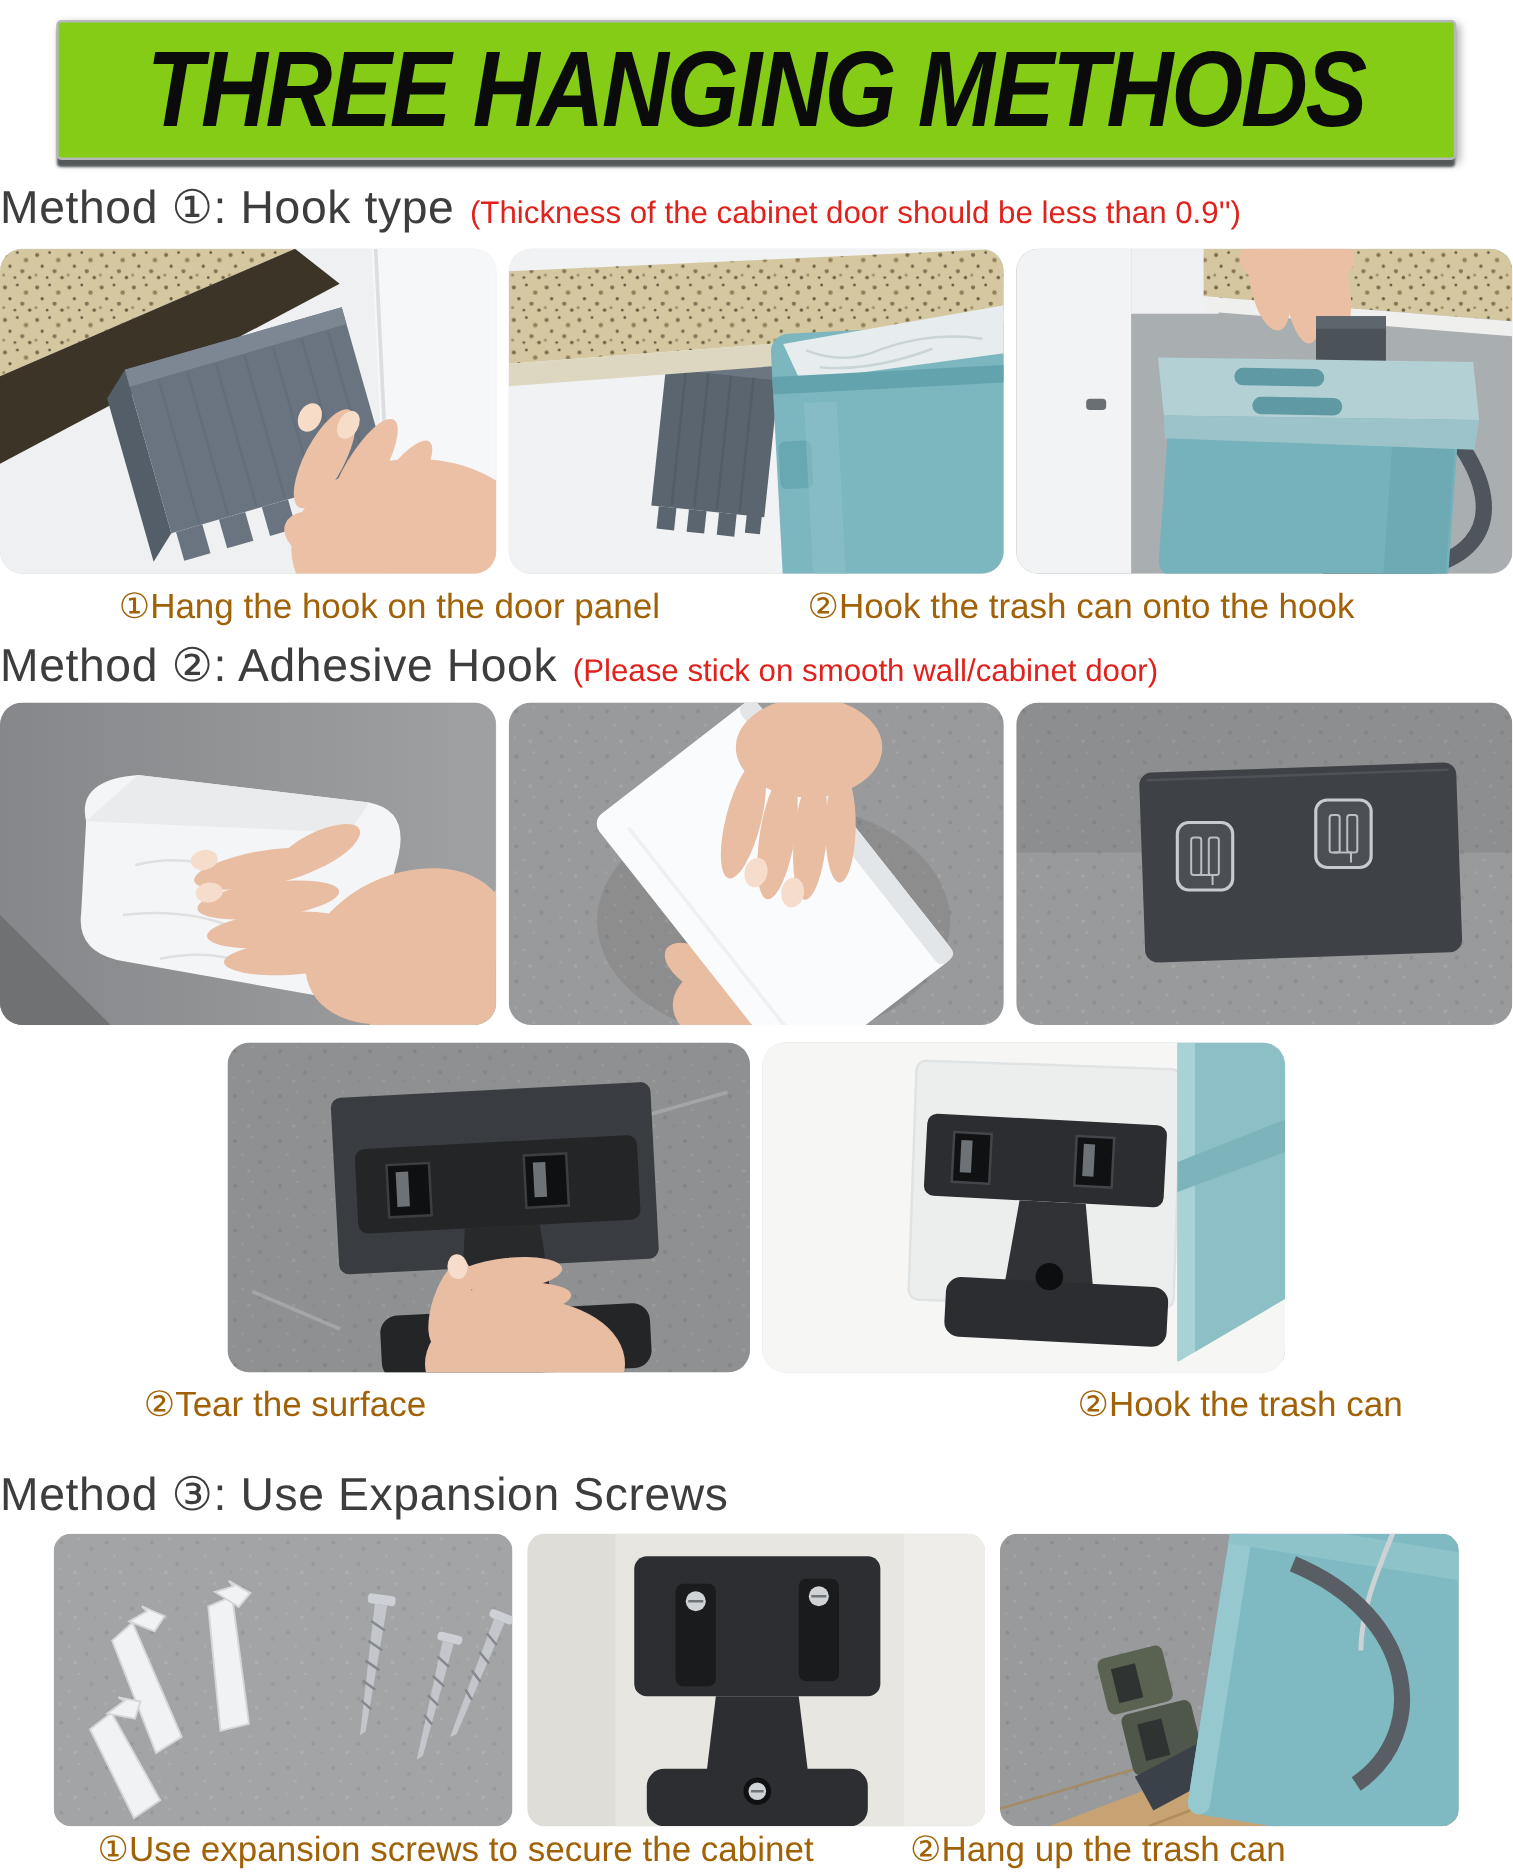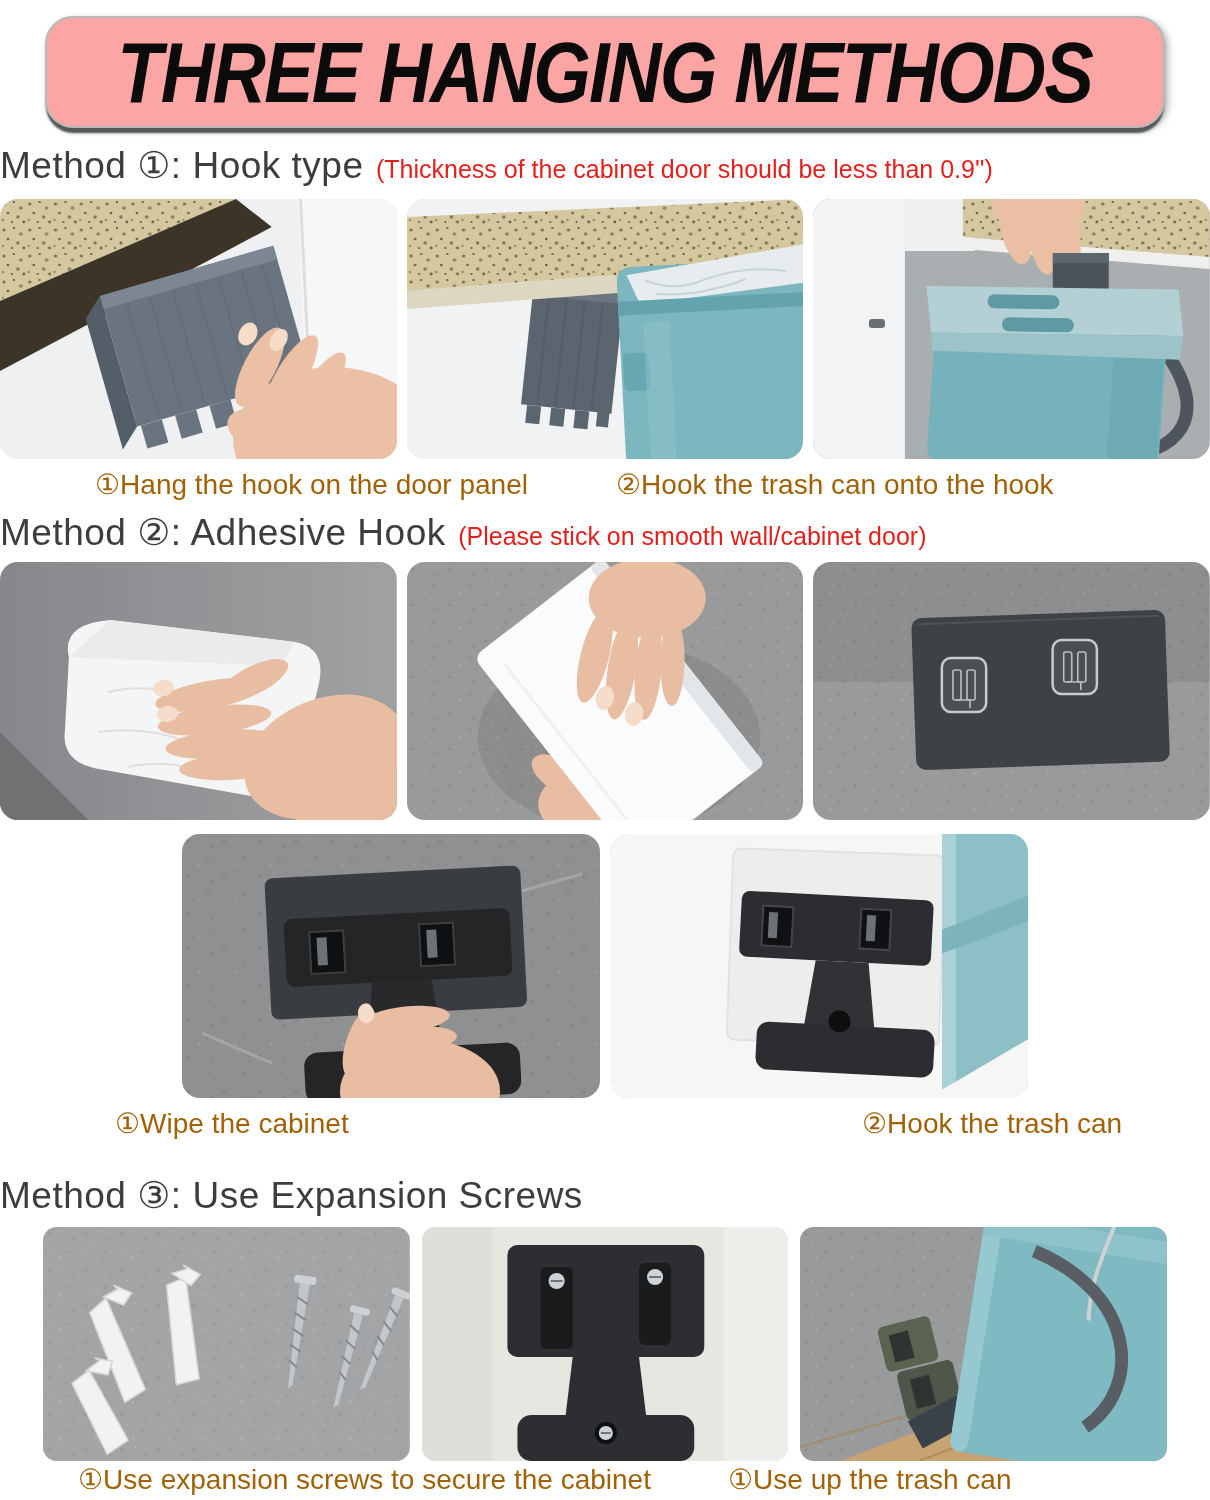--- a/index.html
+++ b/index.html
@@ -2,22 +2,22 @@
 <html><head>
 <meta charset="utf-8">
 <style>
   html,body{margin:0;padding:0}
   body{
     width:1210px;height:1500px;background:#ffffff;
     font-family:"Liberation Sans",sans-serif;overflow:hidden;position:relative;
   }
   
   .banner{
-    margin:16px 45px 0 45px;height:108px;background:#fca5a5;
-    border:2px solid #b4b8b8;border-radius:28px;
+    margin:16px 45px 0 45px;height:108px;background:#84cc16;
+    border:2px solid #b4b8b8;border-radius:4px;
     display:flex;align-items:center;justify-content:center;
     box-shadow:0 6px 2px -1px #53585a, 3px 3px 7px rgba(0,0,0,.30);
   }
   .banner-text{
     font-style:italic;font-weight:900;font-size:86px;line-height:1;
     color:#0b0b0b;letter-spacing:-2px;transform:scaleX(.86);
     white-space:nowrap;
   }
   
   .method-header{color:#3d3d3d;white-space:nowrap}
@@ -185,21 +185,21 @@
         <polygon points="116,142 368,128 366,152 118,160" fill="#9cc3c9"></polygon>
         <rect x="170" y="98" width="72" height="14" rx="7" fill="#5f99a3" transform="rotate(-3 206 105)"></rect>
         <rect x="186" y="120" width="72" height="14" rx="7" fill="#5f99a3" transform="rotate(-3 222 127)"></rect>
       </g>
     </svg>
   </figure>
 </div>
 
 <div class="caps caps1">
   <span style="left:95px">①Hang the hook on the door panel</span>
-  <span style="left:616px">②Hook the trash can onto the hook</span>
+  <span style="left:646px">②Hook the trash can onto the hook</span>
 </div>
 
 <div class="method-header" id="m2-header">
   <span class="mh-main">Method ②: Adhesive Hook</span>
   <span class="mh-note">(Please stick on smooth wall/cabinet door)</span>
 </div>
 
 <div class="row row2">
   <figure class="ph">
     <svg viewBox="0 0 403 258" preserveAspectRatio="none">
@@ -324,21 +324,21 @@
       </g>
       <rect x="332" y="0" width="86" height="256" fill="#8cc0c6"></rect>
       <rect x="332" y="0" width="14" height="256" fill="#a9d2d6"></rect>
       <polygon points="332,96 418,62 418,88 332,120" fill="#7db3ba"></polygon>
       <polygon points="318,265 418,206 418,265" fill="#f6f6f4"></polygon>
     </svg>
   </figure>
 </div>
 
 <div class="caps">
-  <span style="left:115px">①Wipe the cabinet</span>
+  <span style="left:115px">②Tear the surface</span>
   <span style="left:862px">②Hook the trash can</span>
 </div>
 
 <div class="method-header" id="m3-header">
   <span class="mh-main">Method ③: Use Expansion  Screws</span>
 </div>
 
 <div class="row row4">
   <figure class="ph">
     <svg viewBox="0 0 364 234" preserveAspectRatio="none">
@@ -428,14 +428,14 @@
         <rect x="168" y="2" width="230" height="22" fill="#8fc3ca"></rect>
         <path d="M 300,-14 C 290,28 282,58 287,92" stroke="#cdd2d5" stroke-width="4" fill="none"></path>
         <path d="M 222,32 C 330,58 352,150 300,198" stroke="#585e63" stroke-width="13" fill="none"></path>
       </g>
     </svg>
   </figure>
 </div>
 
 <div class="caps caps3">
   <span style="left:78px">①Use expansion screws to secure the cabinet</span>
-  <span style="left:728px">①Use up the trash can</span>
+  <span style="left:728px">②Hang up the trash can</span>
 </div>
 
 </body></html>

